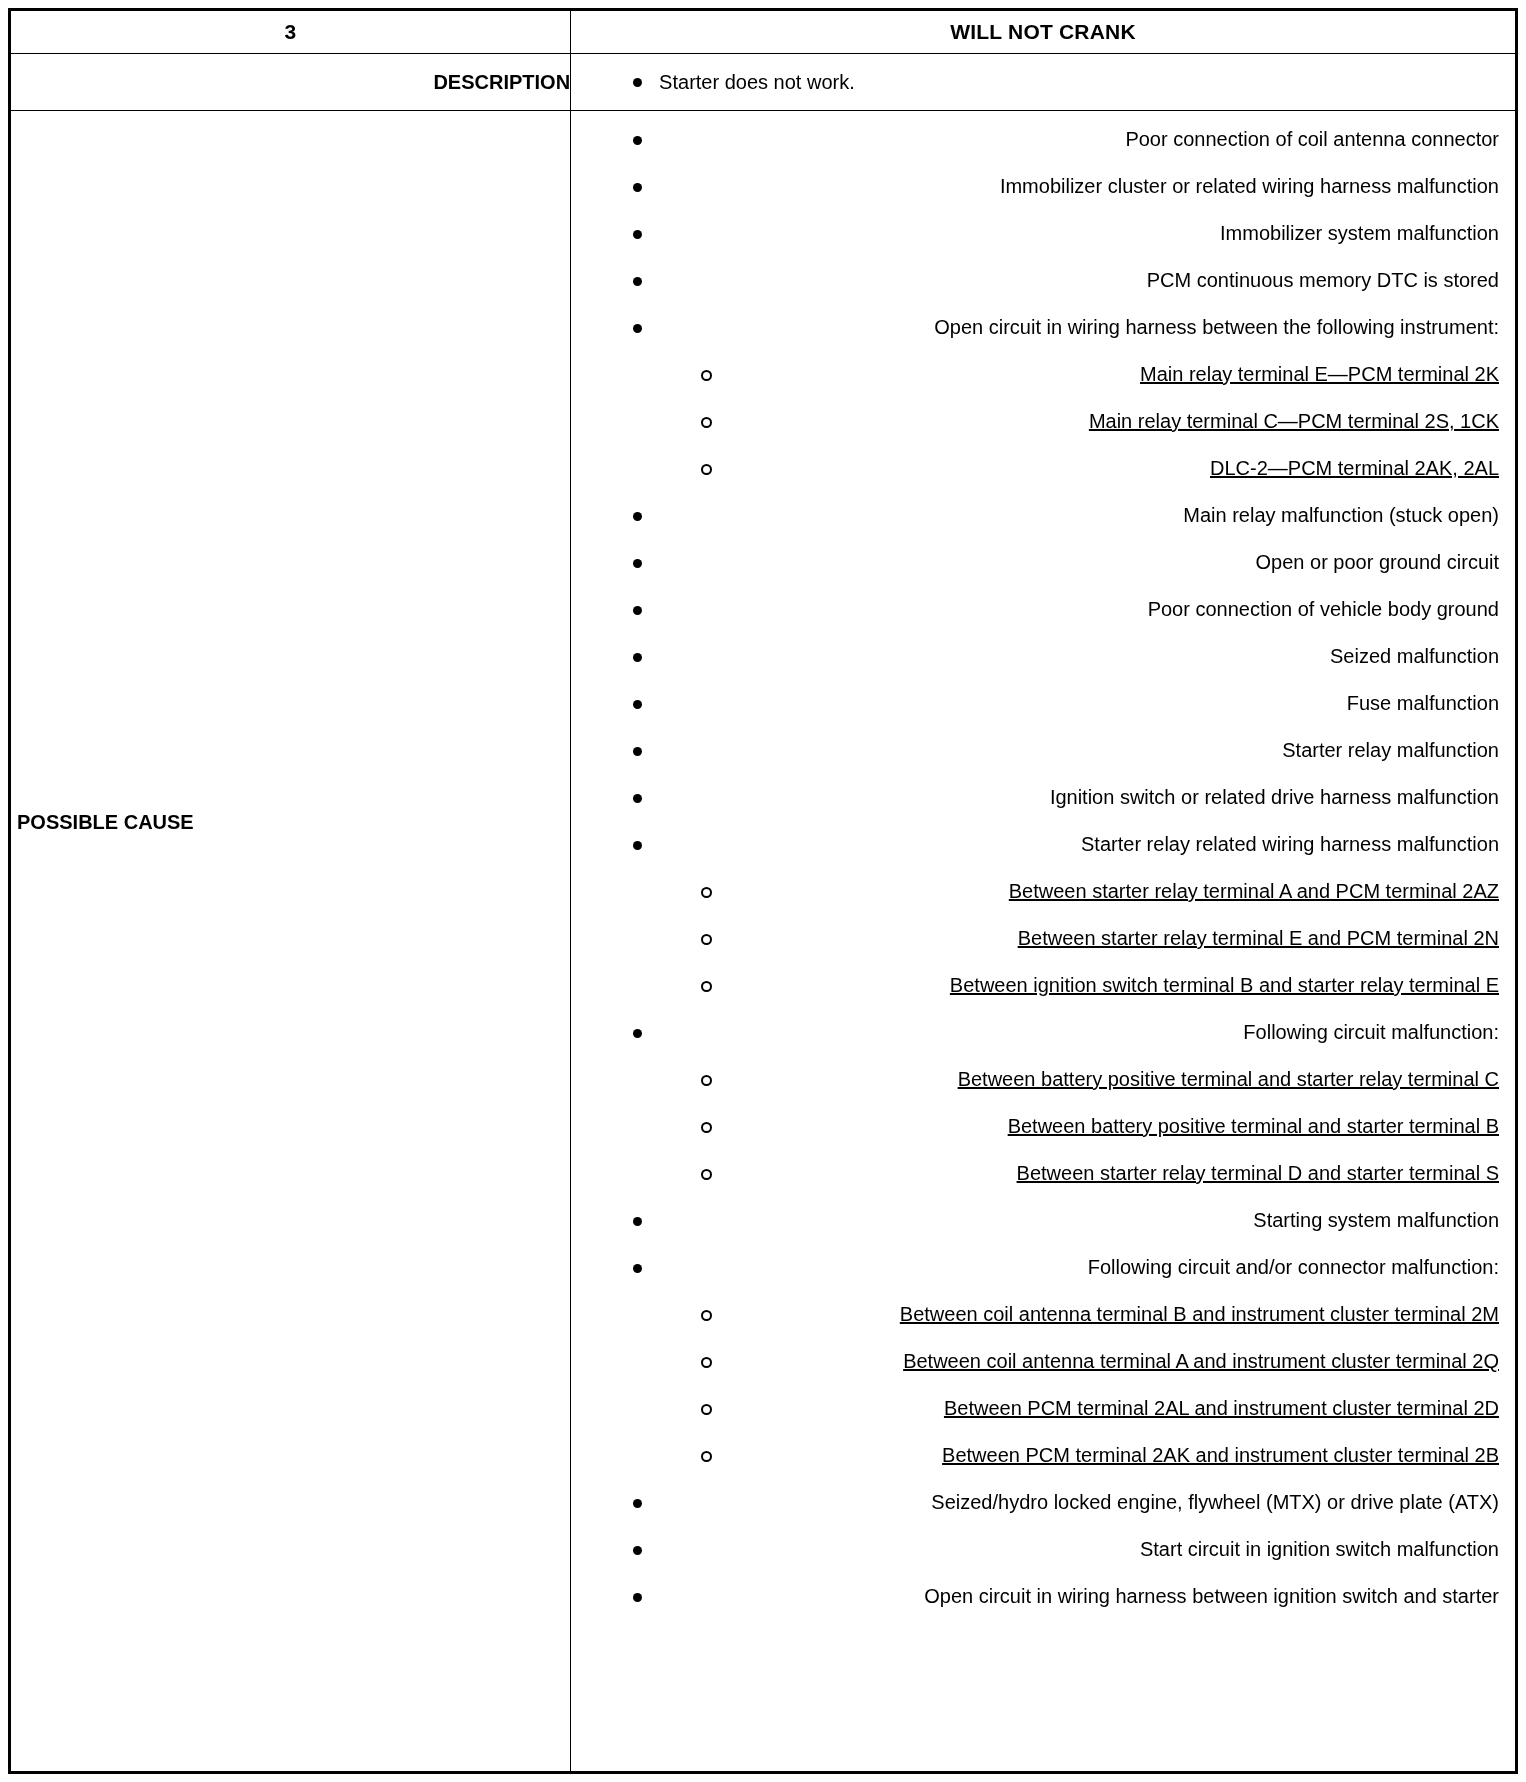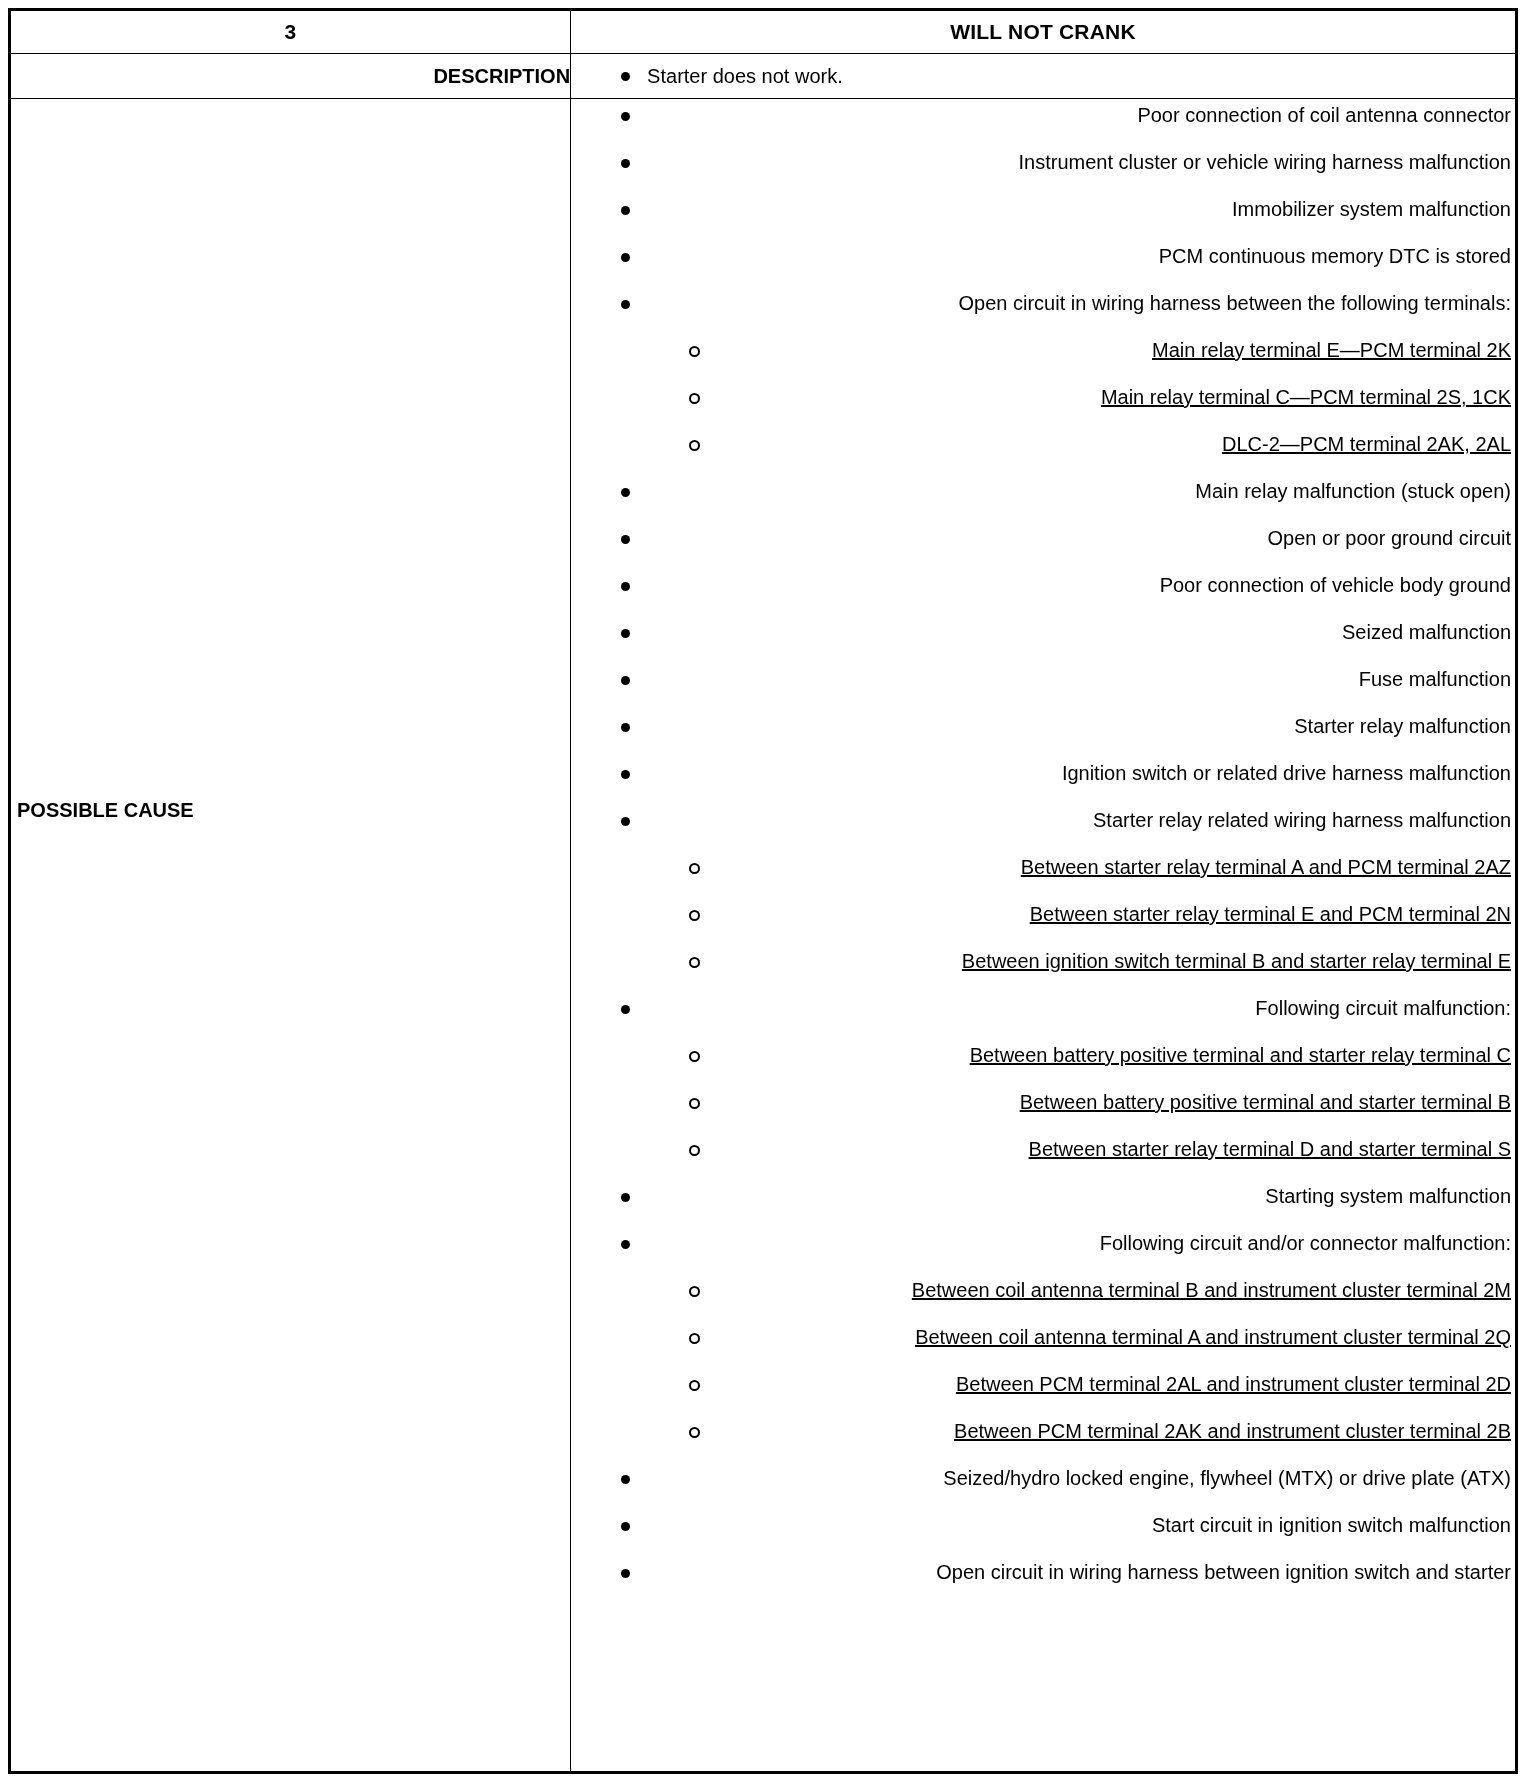--- a/index.html
+++ b/index.html
@@ -89,21 +89,21 @@
     white-space: nowrap;
   }
   .cause .col-body {
     padding: 0;
     text-align: right;
   }
 
   
   ul.lvl1 {
     list-style: none;
-    margin: 4px;
+    margin: 16px;
     padding: 0;
   }
   ul.lvl2 {
     list-style: none;
     margin: 0;
     padding: 0;
     text-decoration: underline;
   }
   li.b1, li.b2 {
     position: relative;
@@ -177,24 +177,24 @@
       </div>
     </div>
 
     <div class="row cause">
       <div class="cell col-label">
         <div class="cause-label-inner">POSSIBLE CAUSE</div>
       </div>
       <div class="cell col-body">
         <ul class="lvl1 cause-list">
             <li class="b1"><span>Poor connection of coil antenna connector</span></li>
-            <li class="b1"><span>Instrument cluster or vehicle wiring harness malfunction</span></li>
+            <li class="b1"><span>Immobilizer cluster or related wiring harness malfunction</span></li>
             <li class="b1"><span>Immobilizer system malfunction</span></li>
             <li class="b1"><span>PCM continuous memory DTC is stored</span></li>
-            <li class="b1"><span>Open circuit in wiring harness between the following terminals:</span></li>
+            <li class="b1"><span>Open circuit in wiring harness between the following instrument:</span></li>
             <ul class="lvl2">
               <li class="b2"><span>Main relay terminal E—PCM terminal 2K</span></li>
               <li class="b2"><span>Main relay terminal C—PCM terminal 2S, 1CK</span></li>
               <li class="b2"><span>DLC-2—PCM terminal 2AK, 2AL</span></li>
             </ul>
             <li class="b1"><span>Main relay malfunction (stuck open)</span></li>
             <li class="b1"><span>Open or poor ground circuit</span></li>
             <li class="b1"><span>Poor connection of vehicle body ground</span></li>
             <li class="b1"><span>Seized malfunction</span></li>
             <li class="b1"><span>Fuse malfunction</span></li>

